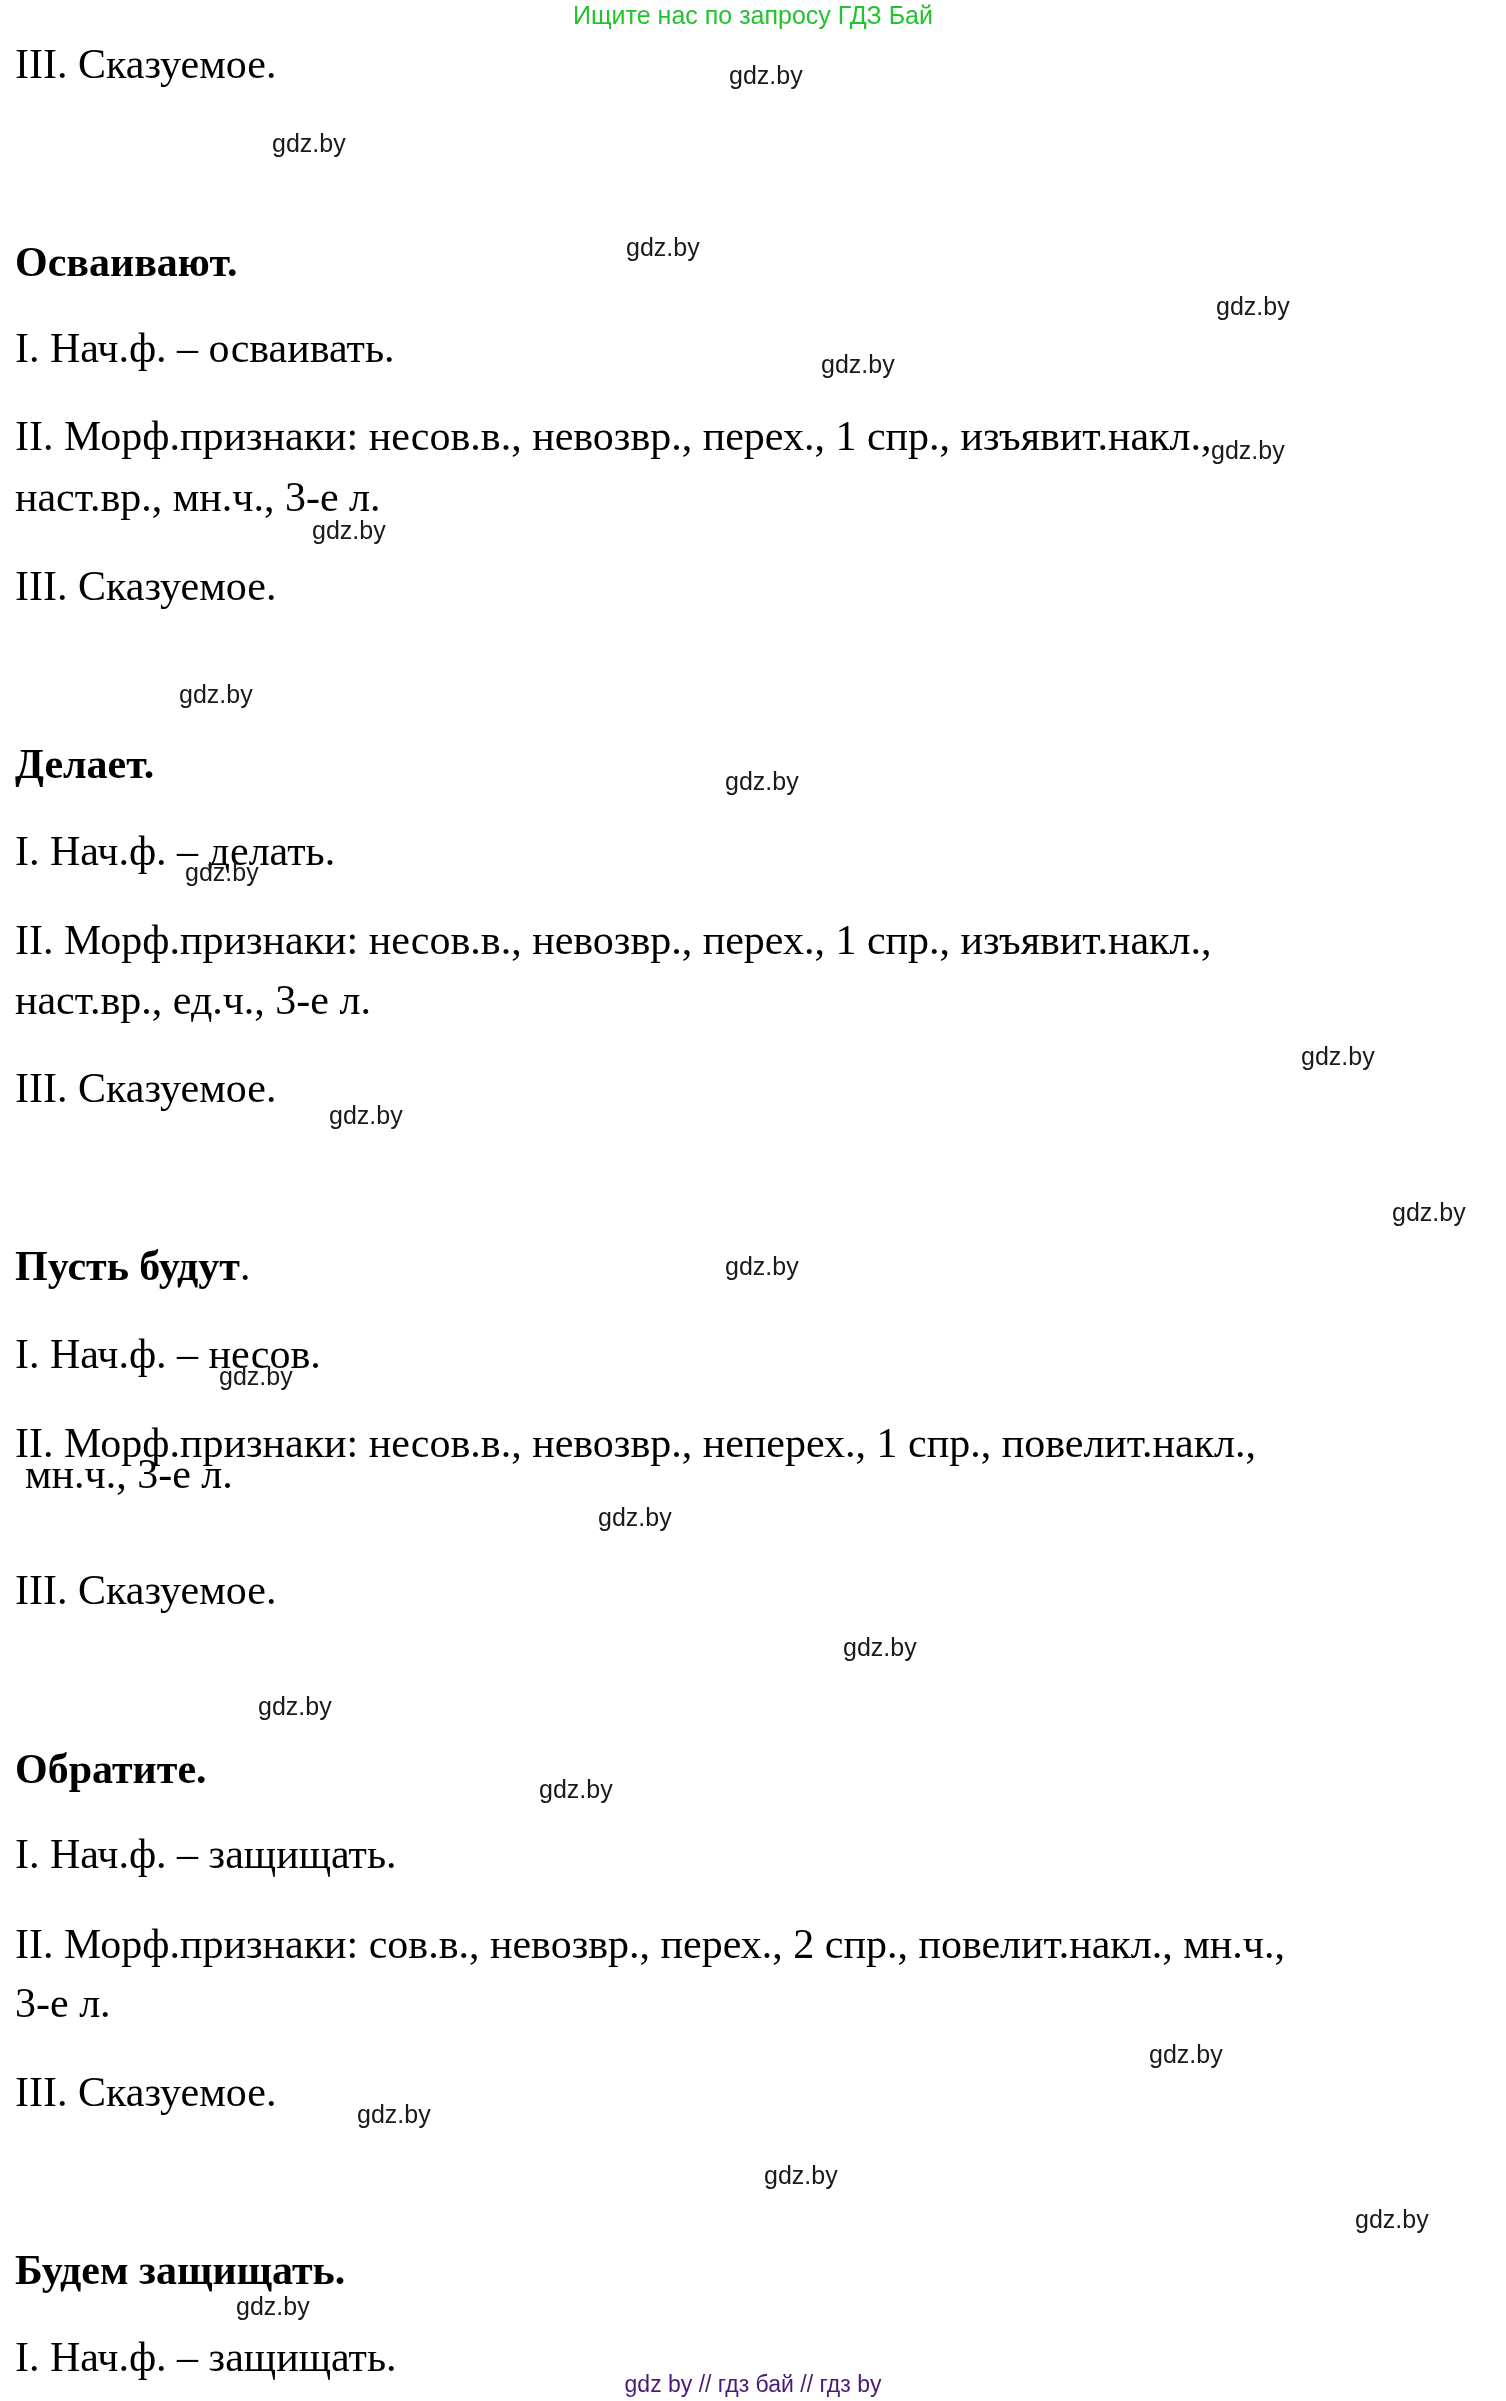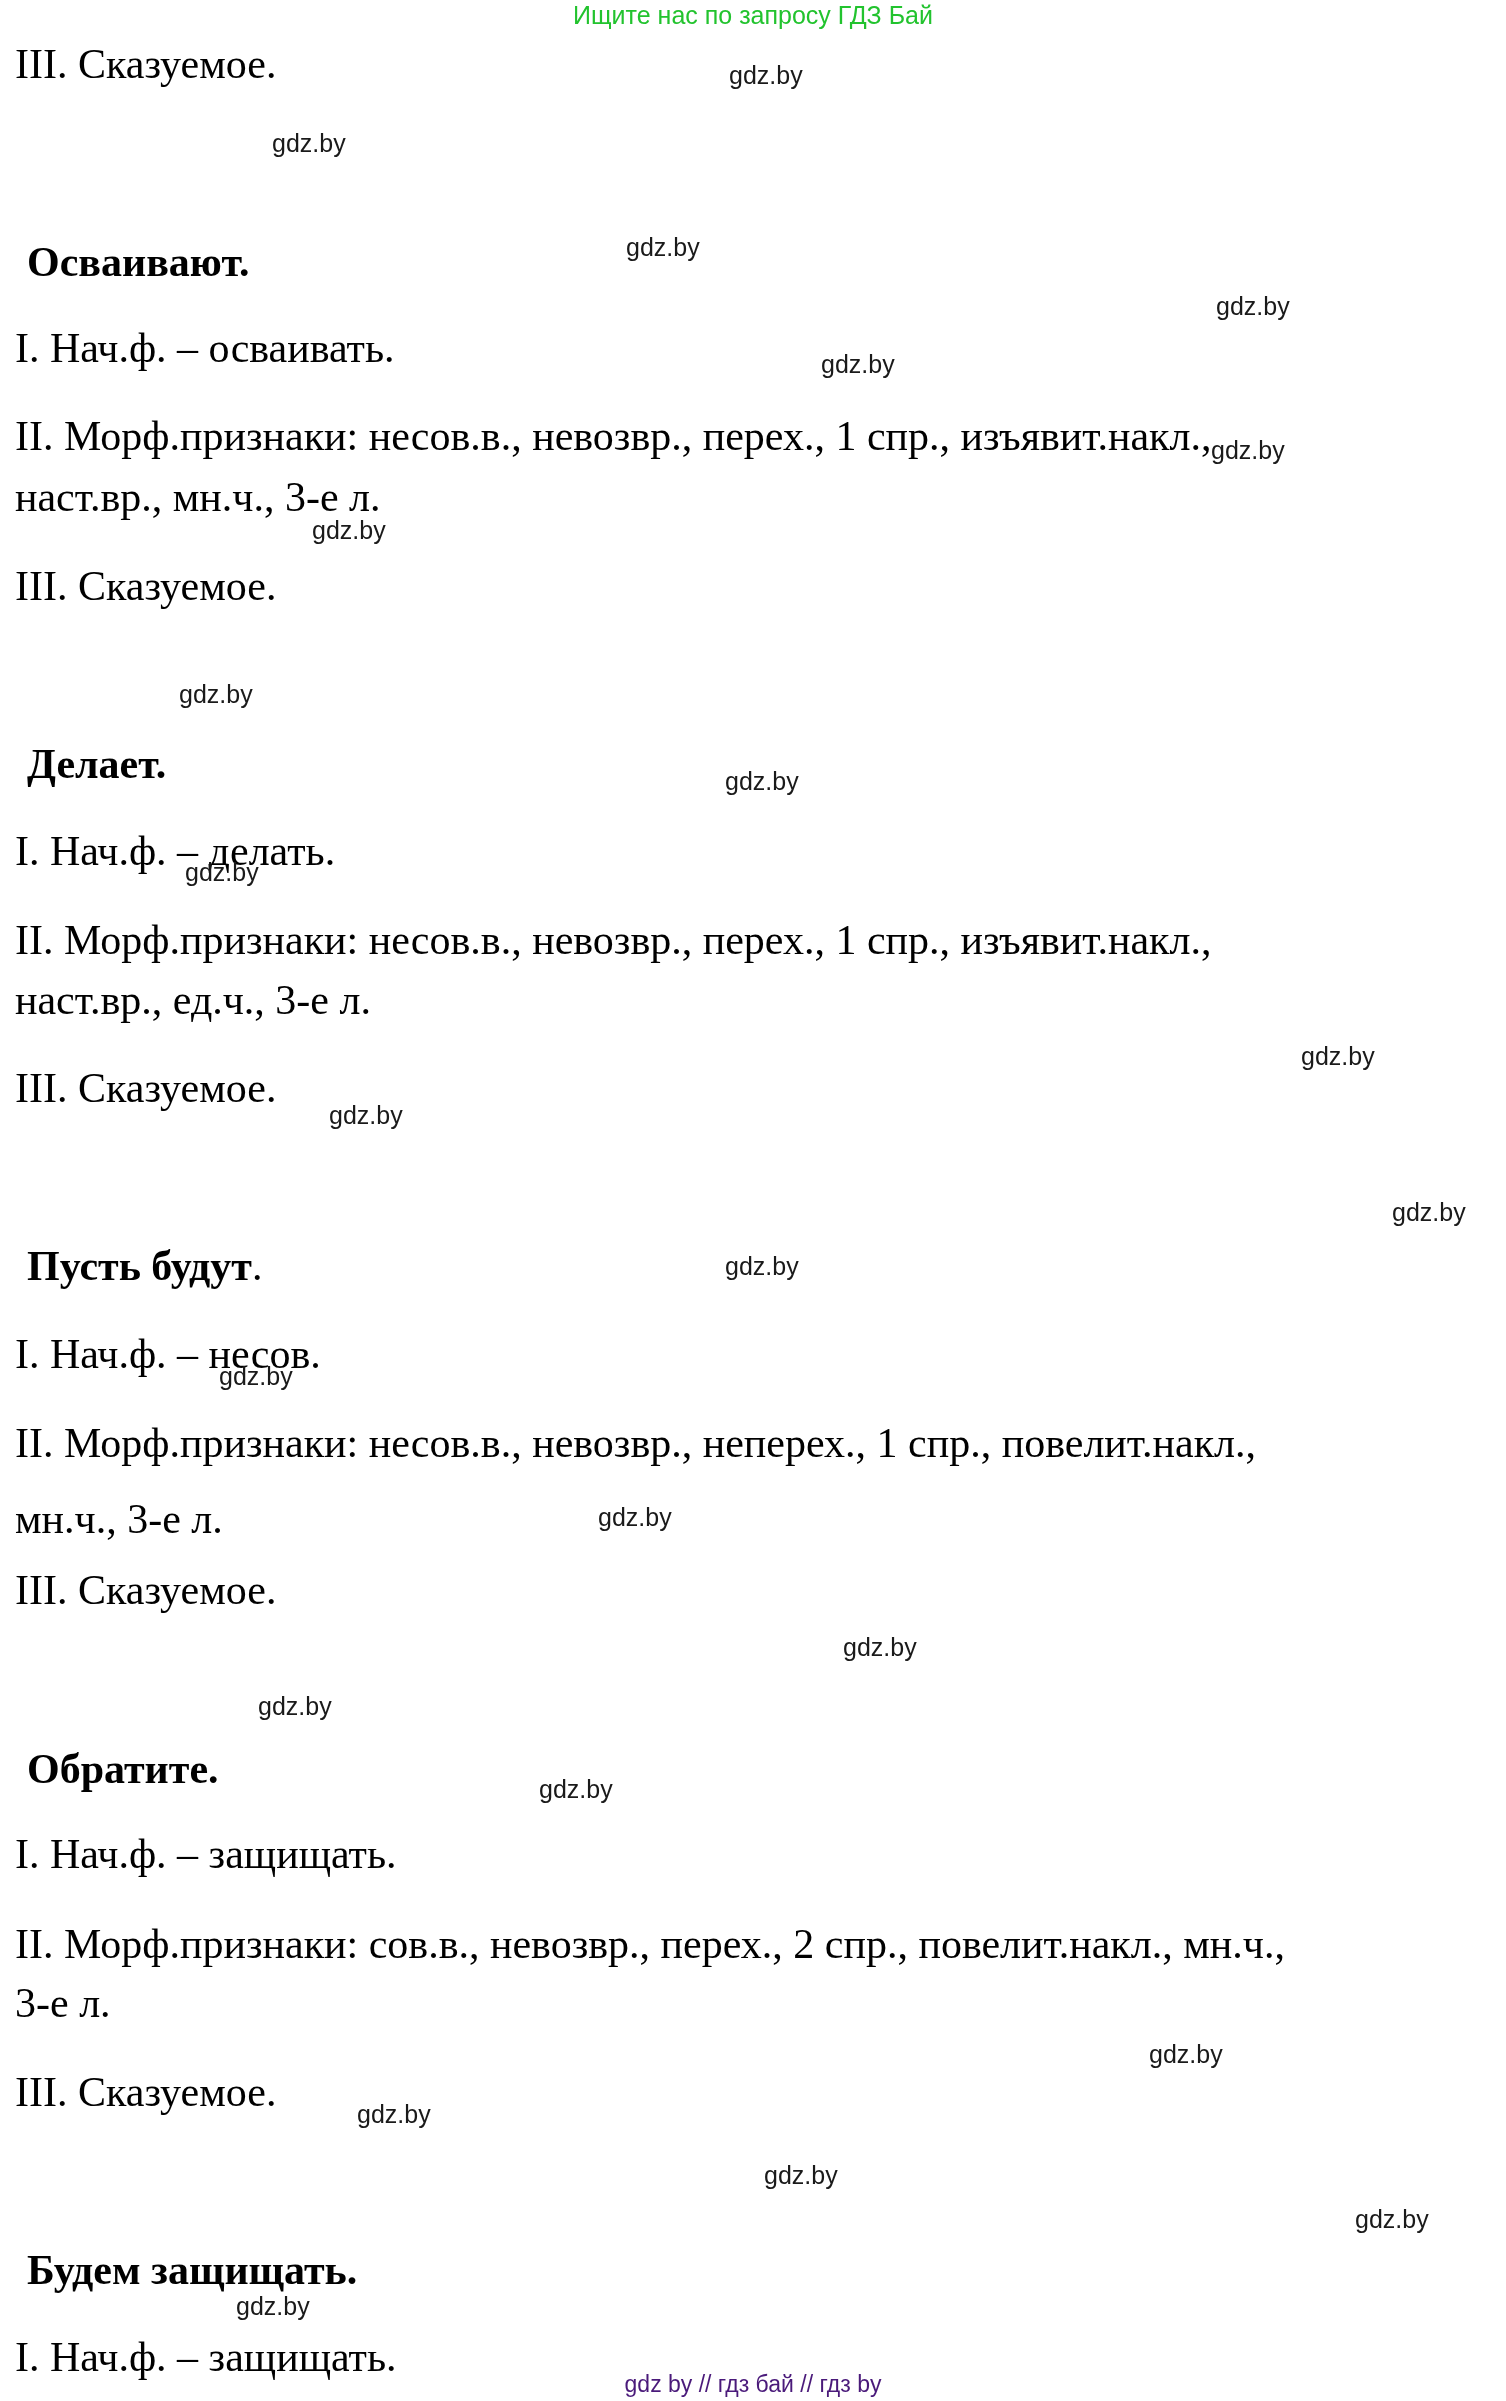--- a/index.html
+++ b/index.html
@@ -2,21 +2,21 @@
 <html style="font-size:13.4px"><head>
 <meta charset="utf-8">
 <style>
   html, body { margin: 0; padding: 0; background: #ffffff; }
   body { width: 1506px; height: 2401px; position: relative; overflow: hidden; }
   .line {
     position: absolute; left: 15px; margin: 0;
     font-family: "Liberation Serif", "DejaVu Serif", serif;
     font-size: 42px; color: #000; white-space: nowrap; line-height: 1;
   }
-  .bold { font-weight: bold; margin-left: 12px; }
+  .bold { font-weight: bold; }
   .wm {
     position: absolute; margin: 0;
     font-family: "Liberation Sans", "DejaVu Sans", sans-serif;
     font-size: 25px; color: #1a1a1a; white-space: nowrap; line-height: 1;
   }
   .top-banner {
     position: absolute; top: 1.7px; left: 0; width: 1506px; text-align: center;
     font-family: "Liberation Sans", "DejaVu Sans", sans-serif;
     font-size: 25px; line-height: 1.1;
   }
@@ -38,21 +38,21 @@
     <p class="line" style="top: 476px;"><span>наст.вр., мн.ч., 3-е л.</span></p>
     <p class="line" style="top: 565px;"><span>III. Сказуемое.</span></p>
     <p class="line" style="top: 743px;"><span class="bold">Делает.</span></p>
     <p class="line" style="top: 830px;"><span>I. Нач.ф. – делать.</span></p>
     <p class="line" style="top: 919px;"><span>II. Морф.признаки: несов.в., невозвр., перех., 1 спр., изъявит.накл.,</span></p>
     <p class="line" style="top: 979px;"><span>наст.вр., ед.ч., 3-е л.</span></p>
     <p class="line" style="top: 1067px;"><span>III. Сказуемое.</span></p>
     <p class="line" style="top: 1245px;"><span class="bold">Пусть будут</span><span>.</span></p>
     <p class="line" style="top: 1333px;"><span>I. Нач.ф. – несов.</span></p>
     <p class="line" style="top: 1422px;"><span>II. Морф.признаки: несов.в., невозвр., неперех., 1 спр., повелит.накл.,</span></p>
-    <p class="line" style="top: 1498px;"><span>мн.ч., 3-е л.</span></p>
+    <p class="line" style="top: 1453px; margin-left: 10px;"><span>мн.ч., 3-е л.</span></p>
     <p class="line" style="top: 1569px;"><span>III. Сказуемое.</span></p>
     <p class="line" style="top: 1748px;"><span class="bold">Обратите.</span></p>
     <p class="line" style="top: 1833px;"><span>I. Нач.ф. – защищать.</span></p>
     <p class="line" style="top: 1923px;"><span>II. Морф.признаки: сов.в., невозвр., перех., 2 спр., повелит.накл., мн.ч.,</span></p>
     <p class="line" style="top: 1982px;"><span>3-е л.</span></p>
     <p class="line" style="top: 2071px;"><span>III. Сказуемое.</span></p>
     <p class="line" style="top: 2249px;"><span class="bold">Будем защищать.</span></p>
     <p class="line" style="top: 2336px;"><span>I. Нач.ф. – защищать.</span></p>
   </div>
 <div id="wms">

